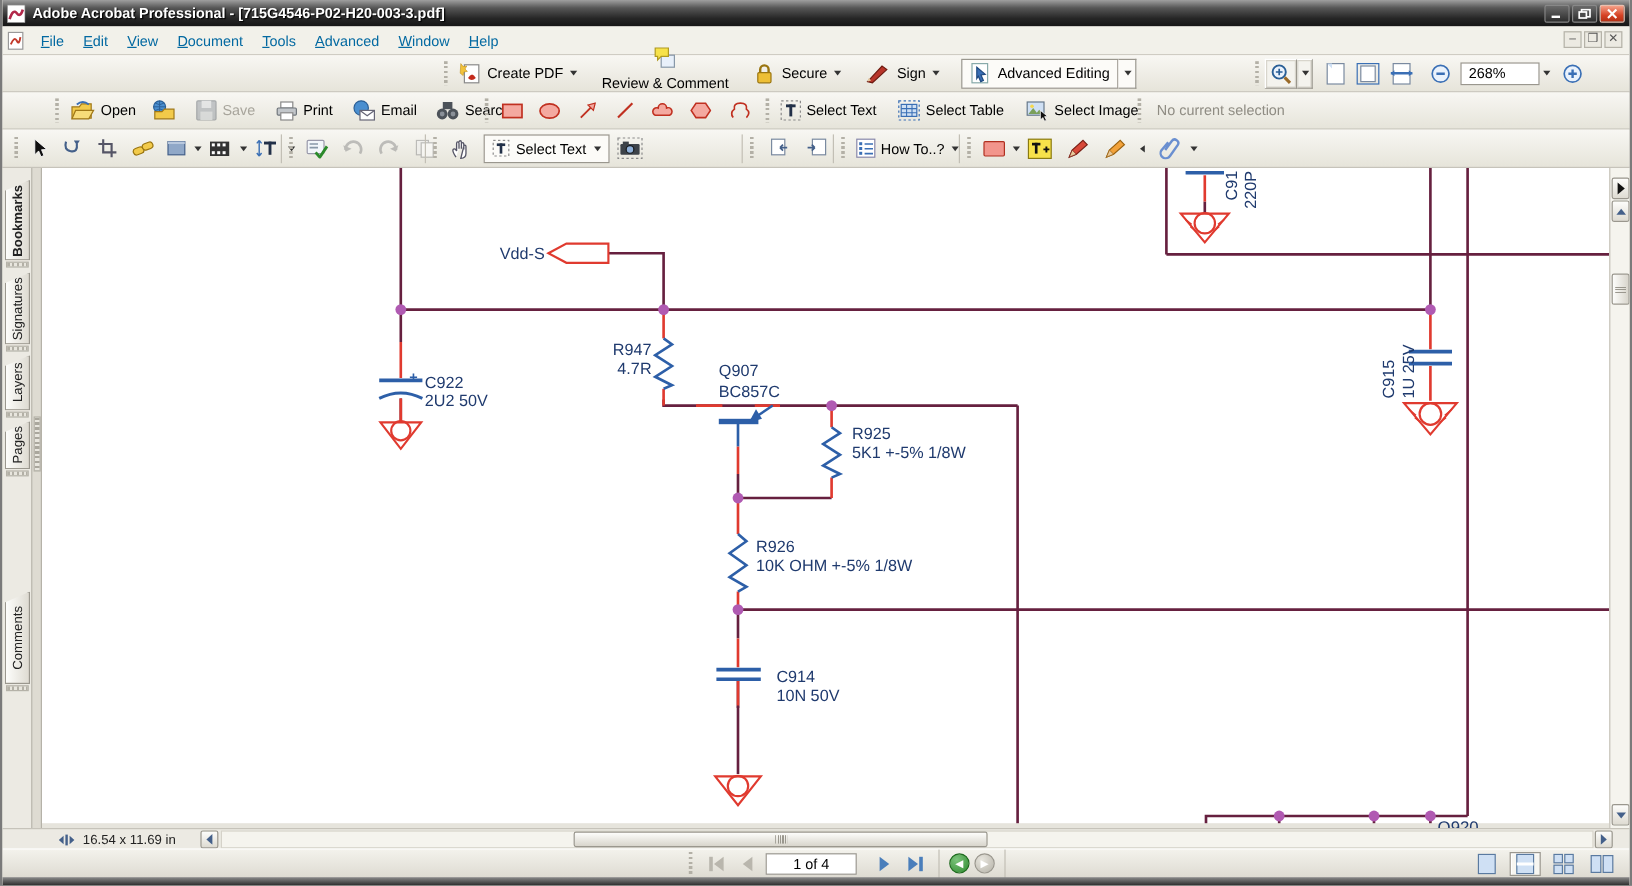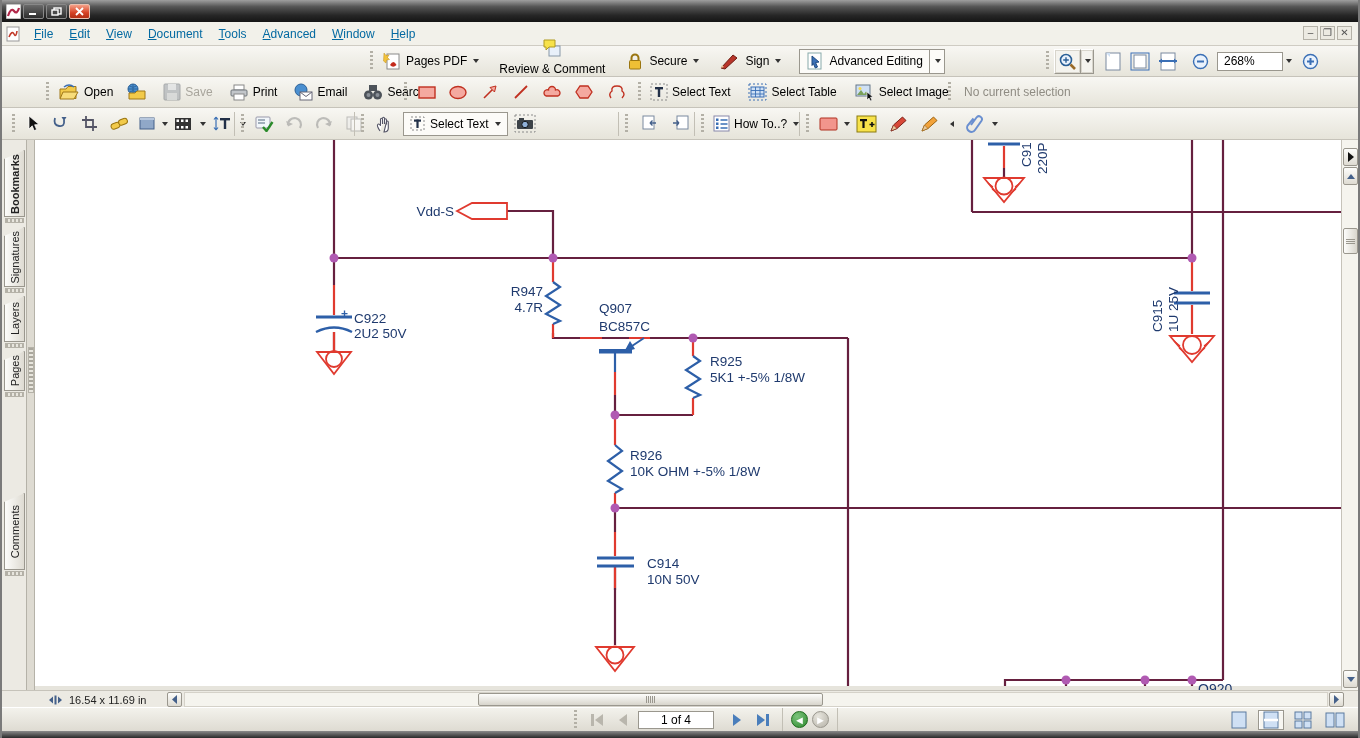--- a/index.html
+++ b/index.html
@@ -77,20 +77,21 @@
 
 <div class="app">
 
   <div class="titlebar">
     <span class="ic">
       <svg width="15" height="15">
           <rect x="0" y="0" width="15" height="15" fill="#fff" stroke="#888"></rect>
           <path d="M2 12 Q5 3 8 7 Q11 11 13 4" stroke="#b2284a" stroke-width="2.2" fill="none"></path>
         </svg>
     </span>
+    <span class="title">Adobe Acrobat Professional - [715G4546-P02-H20-003-3.pdf]</span>
     <span class="winbtn">
         <svg width="11" height="9">
           <rect x="1" y="6" width="7" height="2" fill="#fff"></rect>
         </svg>
       </span>
     <span class="winbtn">
         <svg width="11" height="9">
           <rect x="3" y="1" width="7" height="6" fill="none" stroke="#fff" stroke-width="1.4"></rect>
           <rect x="1" y="3" width="6" height="5" fill="#4a4a4a" stroke="#fff" stroke-width="1.4"></rect>
         </svg>
@@ -128,21 +129,21 @@
     <div class="tgroup" style="left:366px;">
       <span class="grip"></span>
       <span class="tbtn">
         <span class="ic">
             <svg width="20" height="20">
               <rect x="5" y="3" width="12" height="15" fill="#fff" stroke="#8a8a8a"></rect>
               <path d="M2 2 l2 2.5 3-.5 -1.5 2.5 2 2 -3 .5 -.5 3 -2.5-2z" fill="#f2c23a" stroke="#c09020" stroke-width=".5"></path>
               <path d="M8 14 q3.5-6 6.5 0 q-3.5 3.5-6.5 0z" fill="#c42a1c"></path>
             </svg>
           </span>
-        <span>Pages PDF</span>
+        <span>Create PDF</span>
           <span class="dd"></span>
       </span>
       <span class="tbtn" style="margin-left:12px;flex-direction:column;">
         <span class="ic">
             <svg width="20" height="20">
               <rect x="7" y="8" width="11" height="10" fill="#e8f0fa" stroke="#8898a8"></rect>
               <path d="M2 2 h11 v7 h-6 l-3 3 v-3 h-2z" fill="#f7e24a" stroke="#b09a20"></path>
             </svg>
           </span>
         <span>Review &amp; Comment</span>

